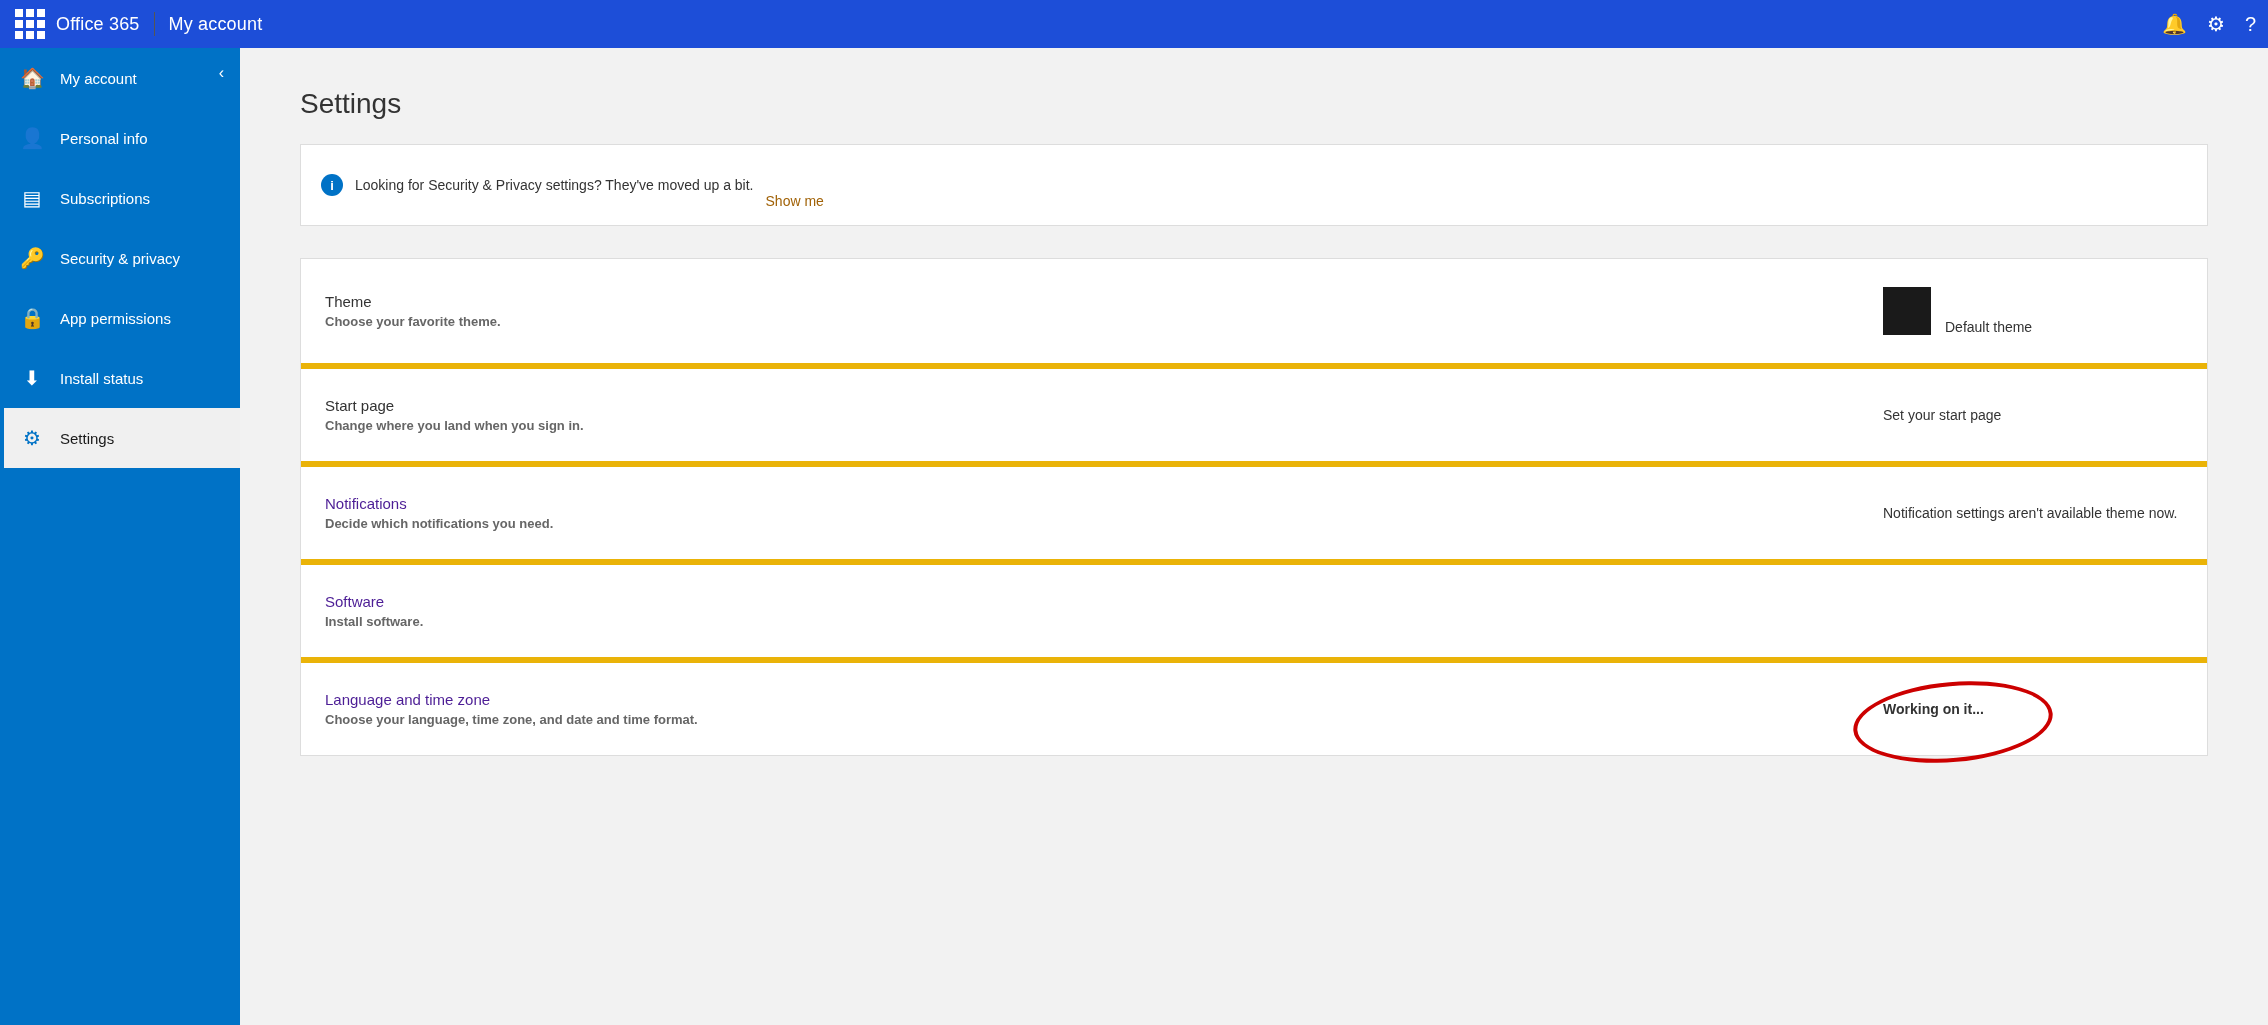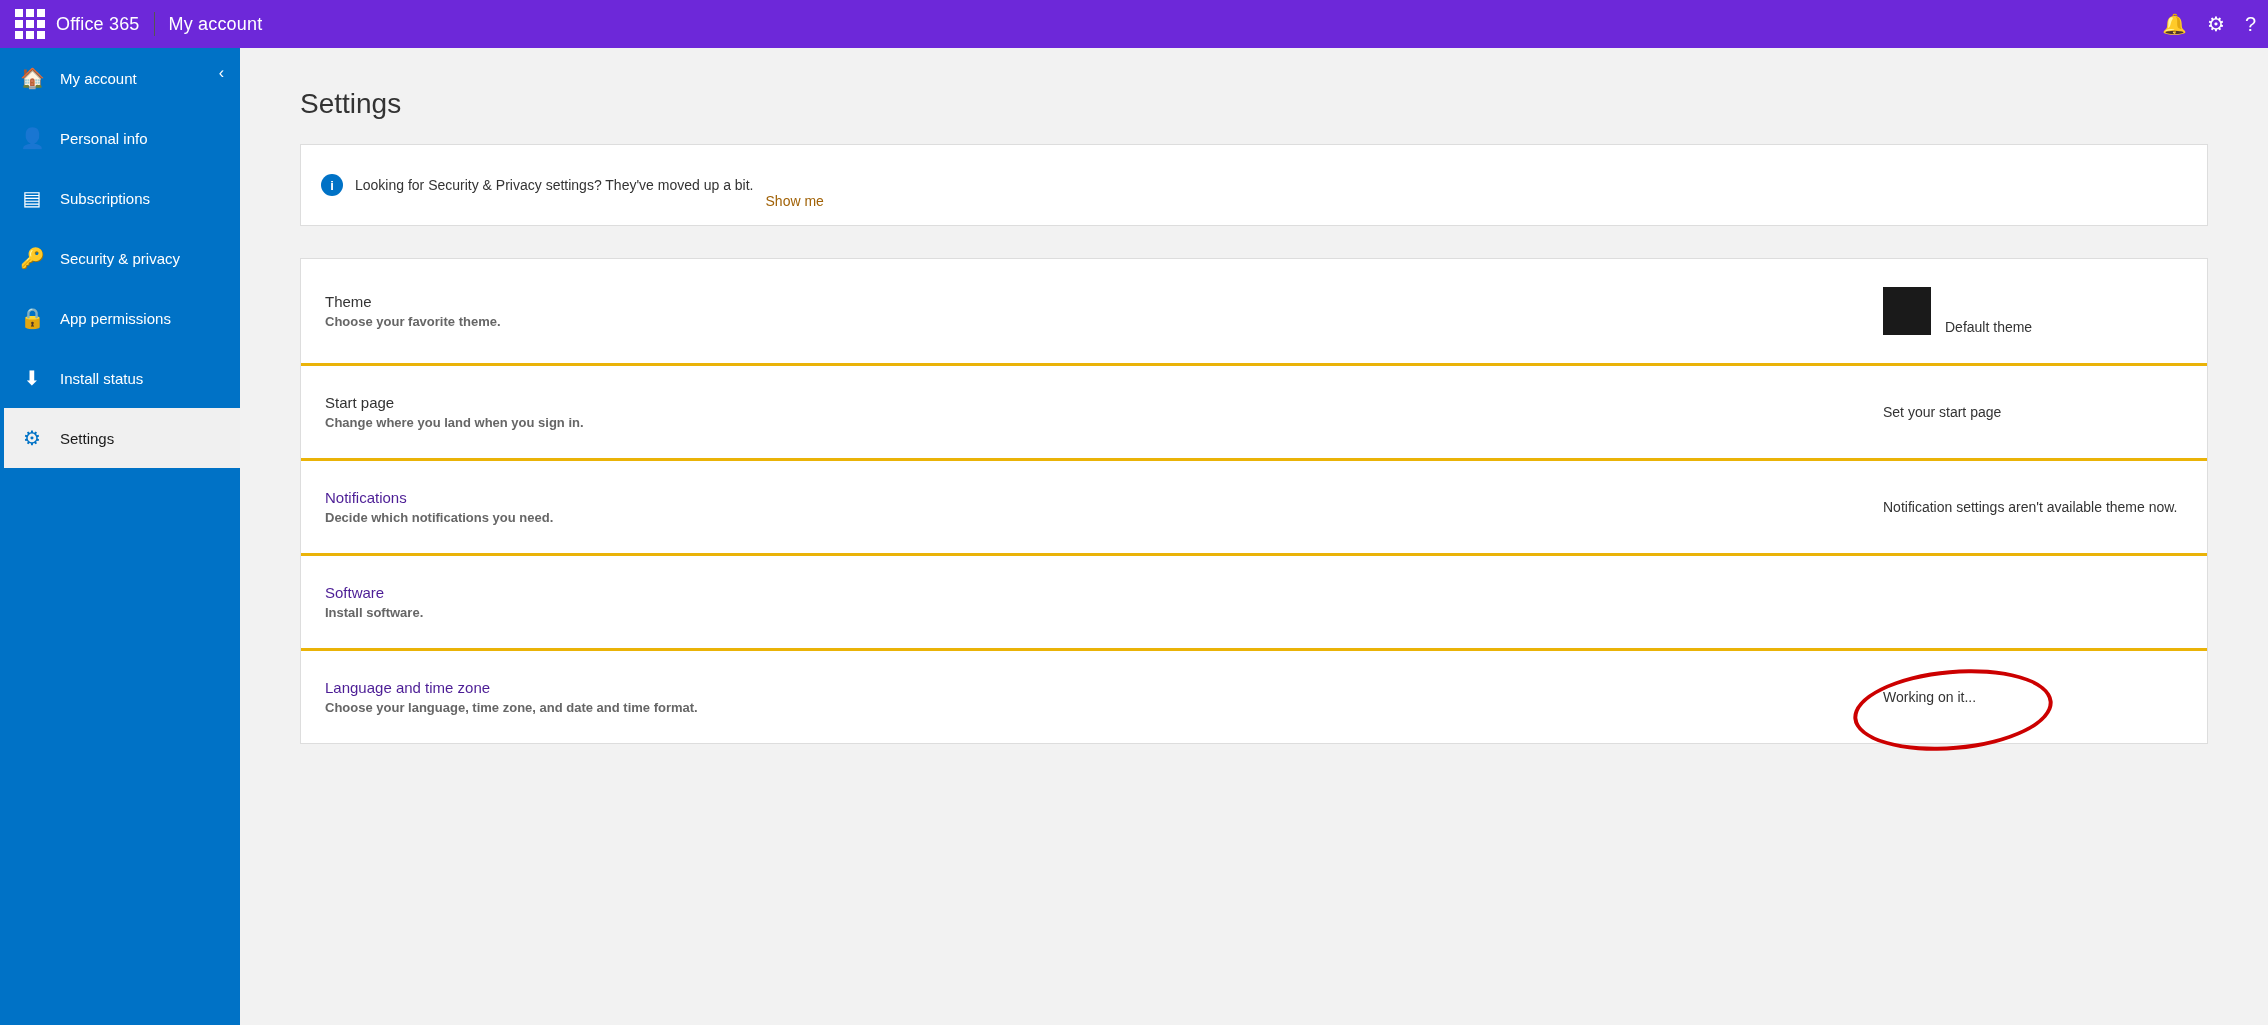--- a/index.html
+++ b/index.html
@@ -1,20 +1,20 @@
 <!DOCTYPE html>
 <html><head>
   <meta charset="utf-8">
   <style>
     * { margin: 0; padding: 0; box-sizing: border-box; }
     body { font-family: 'Segoe UI', Arial, sans-serif; height: 100vh; display: flex; flex-direction: column; overflow: hidden; }
 
     
     .topbar {
-      background: #6d28d9;
+      background: #1d4ed8;
       color: white;
       display: flex;
       align-items: center;
       height: 48px;
       padding: 5px 12px;
       flex-shrink: 0;
     }
     .topbar-apps-icon {
       width: 36px; height: 36px;
       display: flex; align-items: center; justify-content: center;
@@ -167,21 +167,21 @@
 
     
     .settings-section {
       background: #fff;
       border: 1px solid #ddd;
     }
     .settings-row {
       display: flex;
       align-items: center;
       padding: 28px 24px;
-      border-bottom: 3px solid #eab308;
+      border-bottom: 6px solid #eab308;
       gap: 20px;
     }
     .settings-row:last-child {
       border-bottom: none;
       gap: 36px;
     }
     .settings-row-left {
       flex: 1;
     }
     .settings-row-title {
@@ -214,20 +214,21 @@
     }
     .settings-row-value {
       font-size: 14px;
       color: #333;
     }
 
     
     .red-circle-container {
       position: relative;
       display: inline-block;
+      font-weight: bold;
     }
     .red-circle {
       position: absolute;
       width: 200px;
       height: 80px;
       border: 4px solid #cc0000;
       border-radius: 50%;
       top: -18px;
       left: -30px;
       pointer-events: none;

